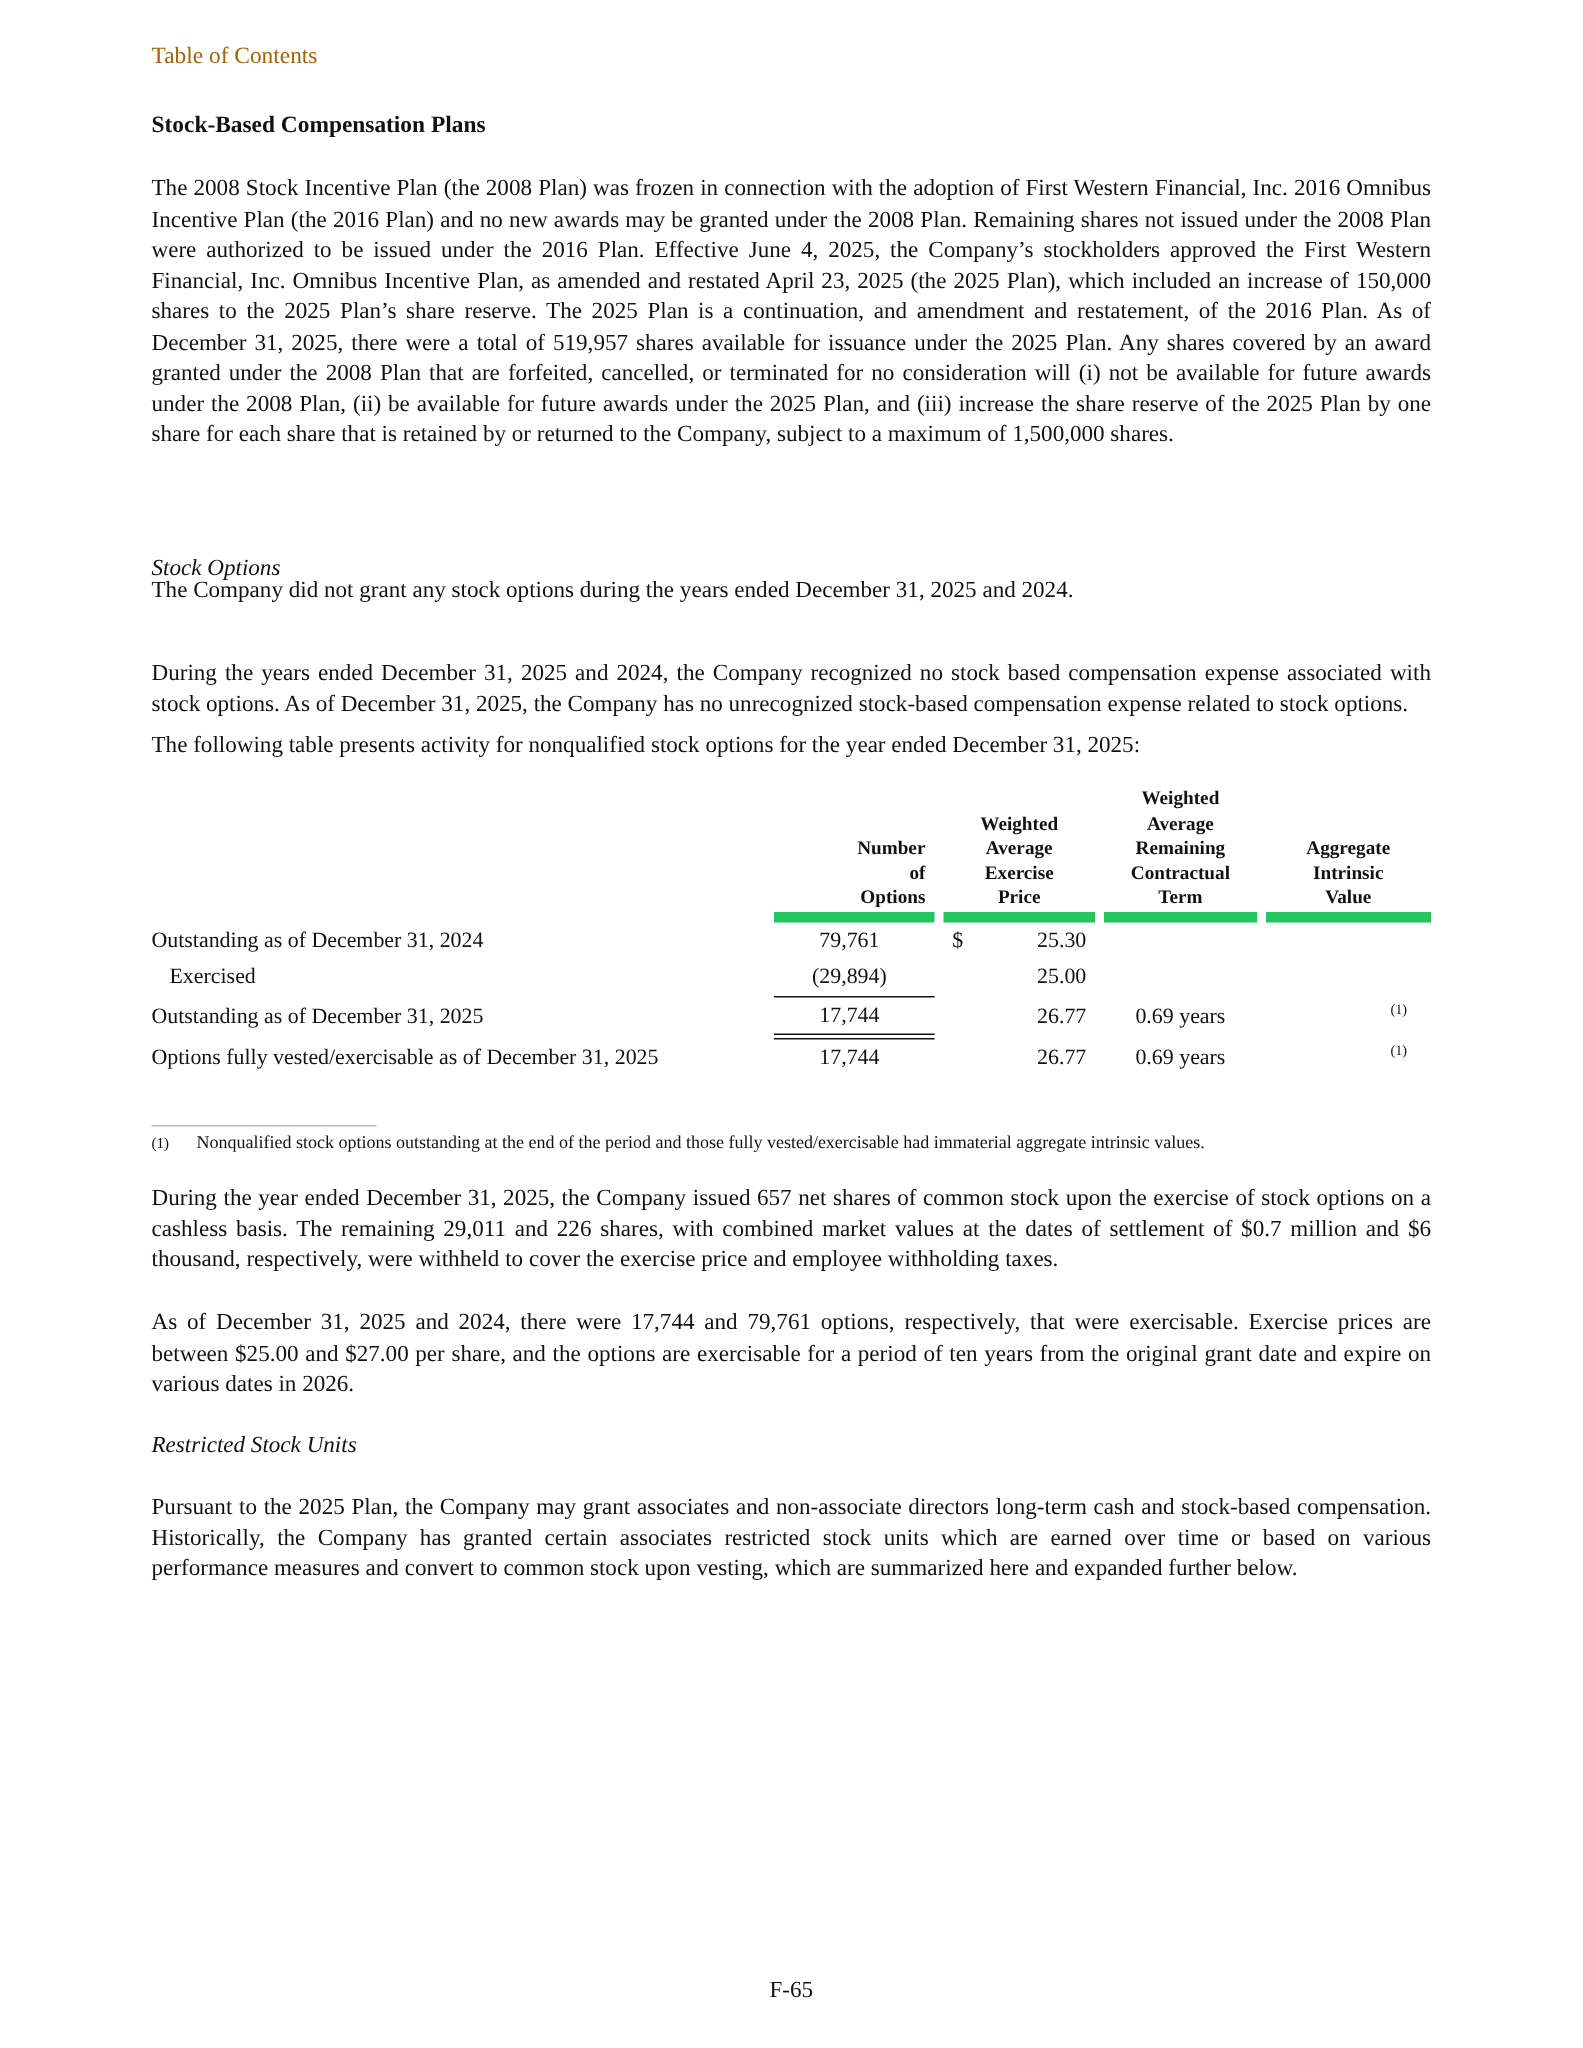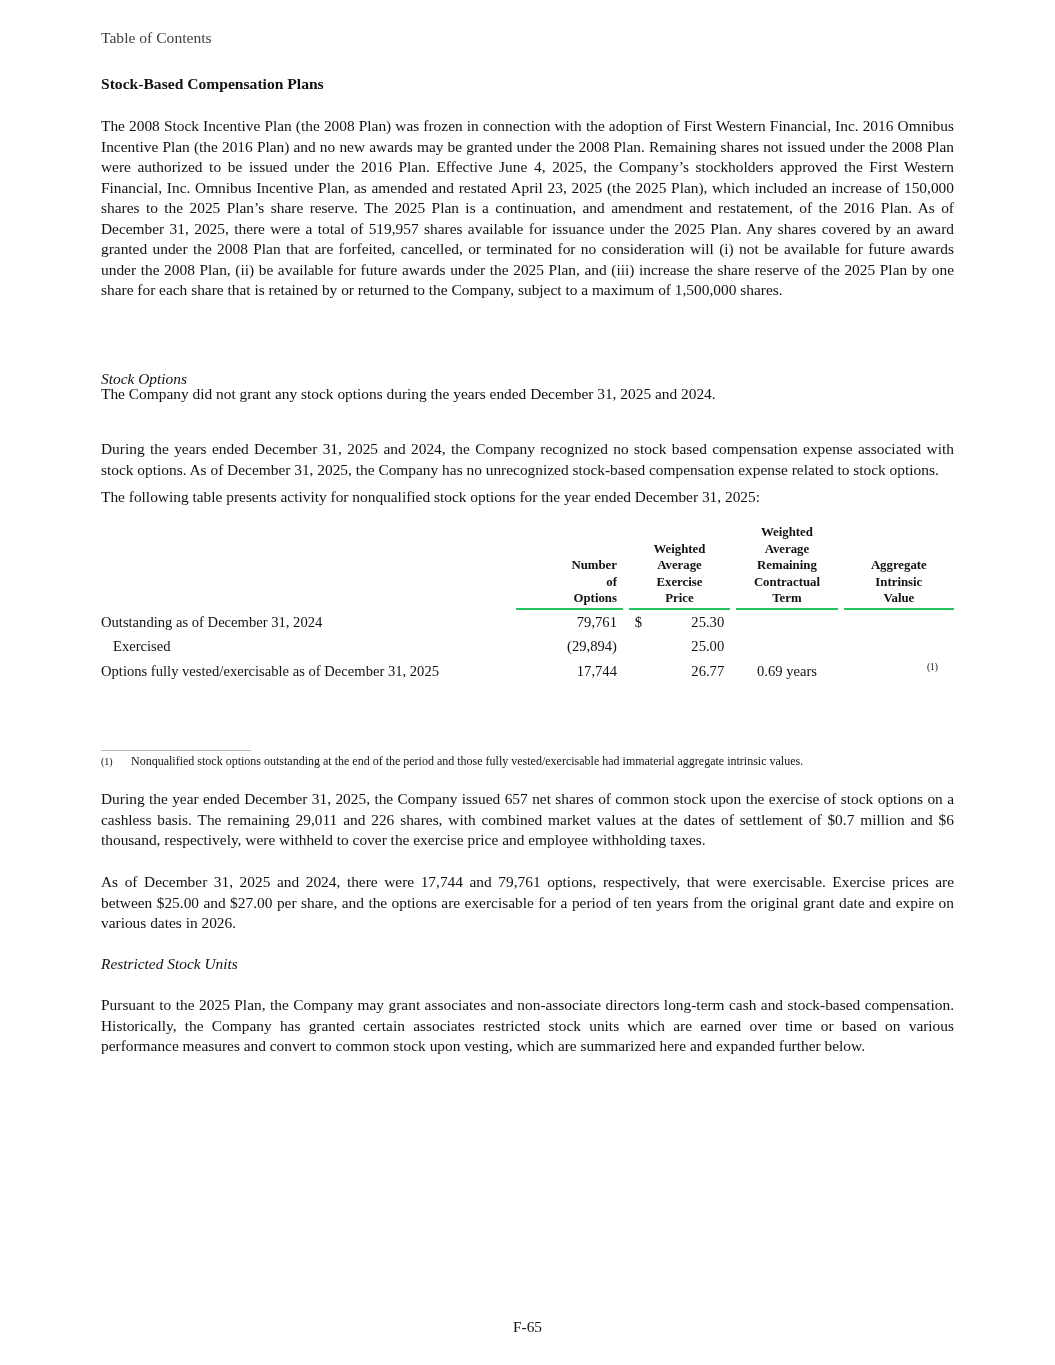--- a/index.html
+++ b/index.html
@@ -3,21 +3,21 @@
   <meta charset="utf-8">
   <style>
     html, body { margin: 0; padding: 0; background: #ffffff; }
     body {
       width: 1055px; height: 1365px; position: relative; overflow: hidden;
       font-family: "Liberation Serif", "DejaVu Serif", serif;
       color: #111111; font-size: 15.4px; line-height: 20.5px;
     }
     .page { position: absolute; left: 101px; top: 0; width: 853px; }
     .toc { position: absolute; top: 28px; left: 0; font-size: 15.6px; }
-    .toc a { color: #404040; text-decoration: none; }
+    .toc a { color: #a16207; text-decoration: none; }
     .title { position: absolute; top: 74px; left: 0; font-weight: bold; font-size: 15.6px; text-align: center; }
     .para { position: absolute; left: 0; width: 853px; text-align: justify; margin: 0; }
     .sub { position: absolute; left: 0; font-style: italic; }
     #p1 { top: 116px; }
     #sub1 { top: 343px; margin-top: 26px; }
     #p2 { top: 384px; }
     #p3 { top: 415px; margin-top: 24px; }
     #p4 { top: 487px; }
     #p5 { top: 789px; }
     #p6 { top: 872px; }
@@ -25,26 +25,26 @@
     #p7 { top: 995px; }
 
     table.opts {
       position: absolute; top: 524px; left: 0; width: 853px;
       border-collapse: separate; border-spacing: 0; font-size: 14.6px;
     }
     table.opts th {
       font-weight: bold; font-size: 12.8px; line-height: 16.5px;
       text-align: center; vertical-align: bottom; padding: 0 0 1px 0;
     }
-    th.hcol { border-bottom: 2px solid #22c55e; }
+    th.hcol { border-bottom: 7px solid #22c55e; }
     th.gap, td.gap { width: 6px; padding: 0; }
     table.opts td { height: 24.6px; padding: 0; vertical-align: middle; white-space: nowrap; }
     td.label { width: 405px; padding-left: 4px; }
     td.label.indent { padding-left: 12px; }
-    .c-num { width: 103px; text-align: right; padding-right: 6px !important; }
+    .c-num { width: 103px; text-align: center; padding-right: 6px !important; }
     .c-price { width: 103px; }
     .c-term { width: 103px; text-align: center; }
     .c-agg { width: 112px; text-align: right; }
     .price-wrap { display: flex; justify-content: space-between; padding: 0 6px 0 6px; }
     .single-top { border-top: 1.5px solid #111; }
     .double-under { border-bottom: 4px double #111; }
     .fn-mark { font-size: 9.5px; vertical-align: super; position: relative; top: -2px; padding-right: 16px; }
 
     .fn-rule { position: absolute; top: 750px; left: 0; width: 150px; border-top: 1px solid #bbbbbb; }
     .footnote { position: absolute; top: 753px; left: 0; font-size: 12px; line-height: 16px; }
@@ -123,20 +123,35 @@
               <span></span>
               <span>25.00</span>
             </div>
         </td>
         <td class="gap"></td>
         <td class="c-term"></td>
         <td class="gap"></td>
         <td class="c-agg"><span class="fn-mark"></span></td>
       </tr>
       <tr>
+        <td class="label">Outstanding as of December 31, 2025</td>
+        <td class="c-num single-top double-under">17,744</td>
+        <td class="gap"></td>
+        <td class="c-price">
+          <div class="price-wrap">
+              <span></span>
+              <span>26.77</span>
+            </div>
+        </td>
+        <td class="gap"></td>
+        <td class="c-term">0.69 years</td>
+        <td class="gap"></td>
+        <td class="c-agg"><span class="fn-mark">(1)</span></td>
+      </tr>
+      <tr>
         <td class="label">Options fully vested/exercisable as of December 31, 2025</td>
         <td class="c-num">17,744</td>
         <td class="gap"></td>
         <td class="c-price">
           <div class="price-wrap">
               <span></span>
               <span>26.77</span>
             </div>
         </td>
         <td class="gap"></td>

